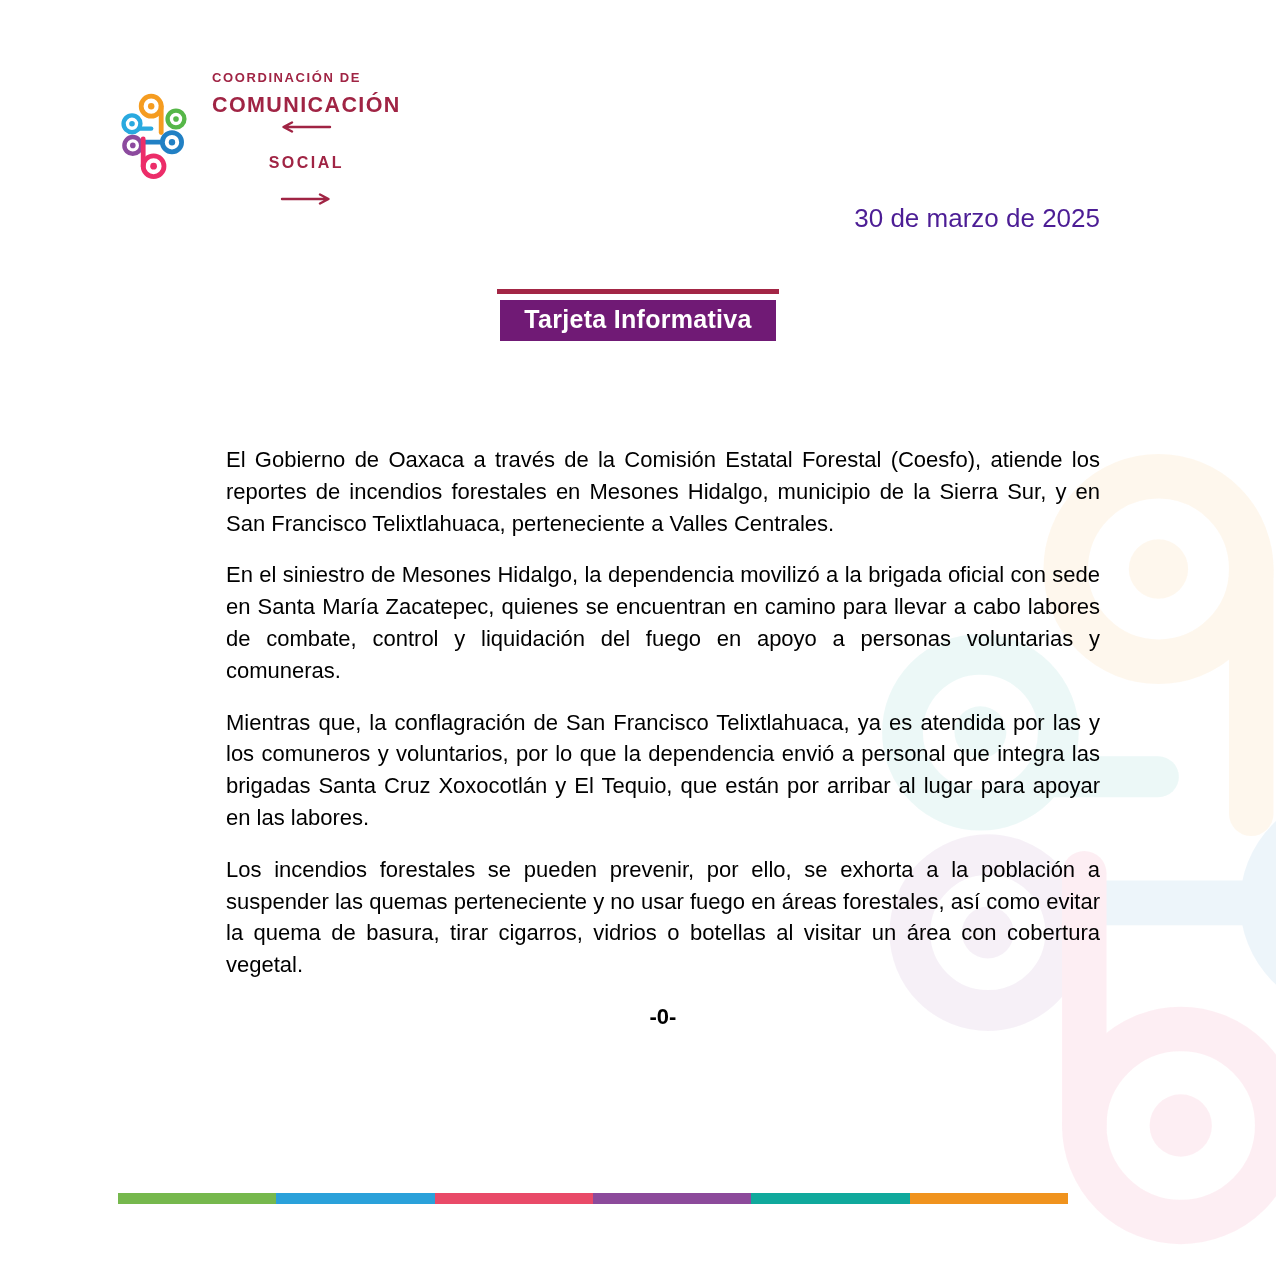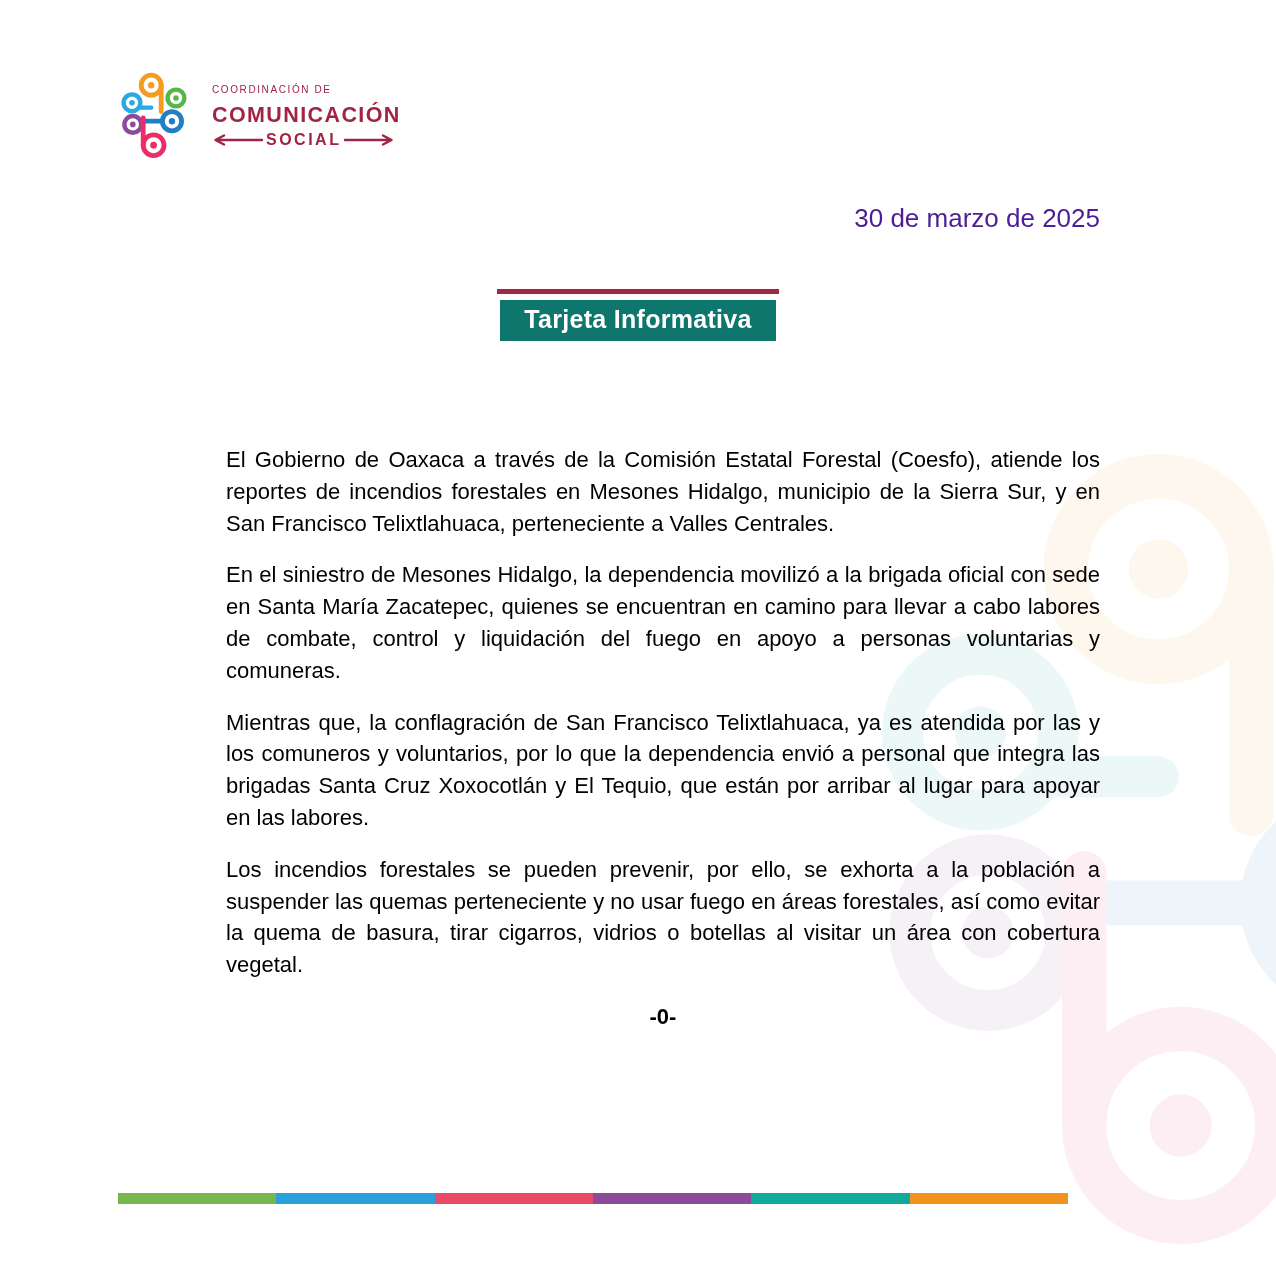--- a/index.html
+++ b/index.html
@@ -22,28 +22,28 @@
   }
   .watermark svg{width:100%;height:100%;}
   
   .brand{
     position:absolute;left:116px;top:70px;
     display:flex;align-items:center;gap:16px;
   }
   .logo-mark{width:80px;height:93px;flex:0 0 auto;}
   .logo-text{color:#A02444;}
   .logo-line1{
-    font-size:10px;font-weight:400;letter-spacing:1.6px;
+    font-size:13px;font-weight:700;letter-spacing:1.6px;
     margin-bottom:8px;white-space:nowrap;
   }
   .logo-line2{
     font-size:21.5px;font-weight:800;letter-spacing:1.4px;
     margin-bottom:3px;white-space:nowrap;
   }
-  .social-row{display:flex;align-items:center;gap:2px;}
+  .social-row{display:flex;align-items:center;gap:21px;flex-direction:column;}
   .social-label{
     font-size:16px;font-weight:600;letter-spacing:2.5px;white-space:nowrap;
   }
   .arrow-svg{width:52px;height:12px;flex:0 0 auto;}
   
   .date{
     position:absolute;top:203px;right:176px;
     font-size:26px;color:#4c1d95;
   }
   
@@ -173,21 +173,21 @@
           <path d="M2 6 H47 M40 1.5 L48.5 6 L40 10.5" stroke="#A02444" stroke-width="2.4" fill="none" stroke-linecap="round" stroke-linejoin="round"></path>
         </svg>
       </div>
     </div>
   </header>
 
   <div class="date">30 de marzo de 2025</div>
 
   <div class="banner-wrap">
     <div class="banner-topline" style="background: rgb(163, 38, 69);"></div>
-    <div class="banner" style="background: #0f766e;">Tarjeta Informativa</div>
+    <div class="banner" style="background: #701a75;">Tarjeta Informativa</div>
   </div>
 
 
   <main class="bodycopy">
     <p>El Gobierno de Oaxaca a través de la Comisión Estatal Forestal (Coesfo), atiende los reportes de incendios forestales en Mesones Hidalgo, municipio de la Sierra Sur, y en San Francisco Telixtlahuaca, perteneciente a Valles Centrales.</p>
     <p>En el siniestro de Mesones Hidalgo, la dependencia movilizó a la brigada oficial con sede en Santa María Zacatepec, quienes se encuentran en camino para llevar a cabo labores de combate, control y liquidación del fuego en apoyo a personas voluntarias y comuneras.</p>
     <p>Mientras que, la conflagración de San Francisco Telixtlahuaca, ya es atendida por las y los comuneros y voluntarios, por lo que la dependencia envió a personal que integra las brigadas Santa Cruz Xoxocotlán y El Tequio, que están por arribar al lugar para apoyar en las labores.</p>
     <p>Los incendios forestales se pueden prevenir, por ello, se exhorta a la población a suspender las quemas perteneciente y no usar fuego en áreas forestales, así como evitar la quema de basura, tirar cigarros, vidrios o botellas al visitar un área con cobertura vegetal.</p>
     <div class="endmark">-0-</div>
   </main>

